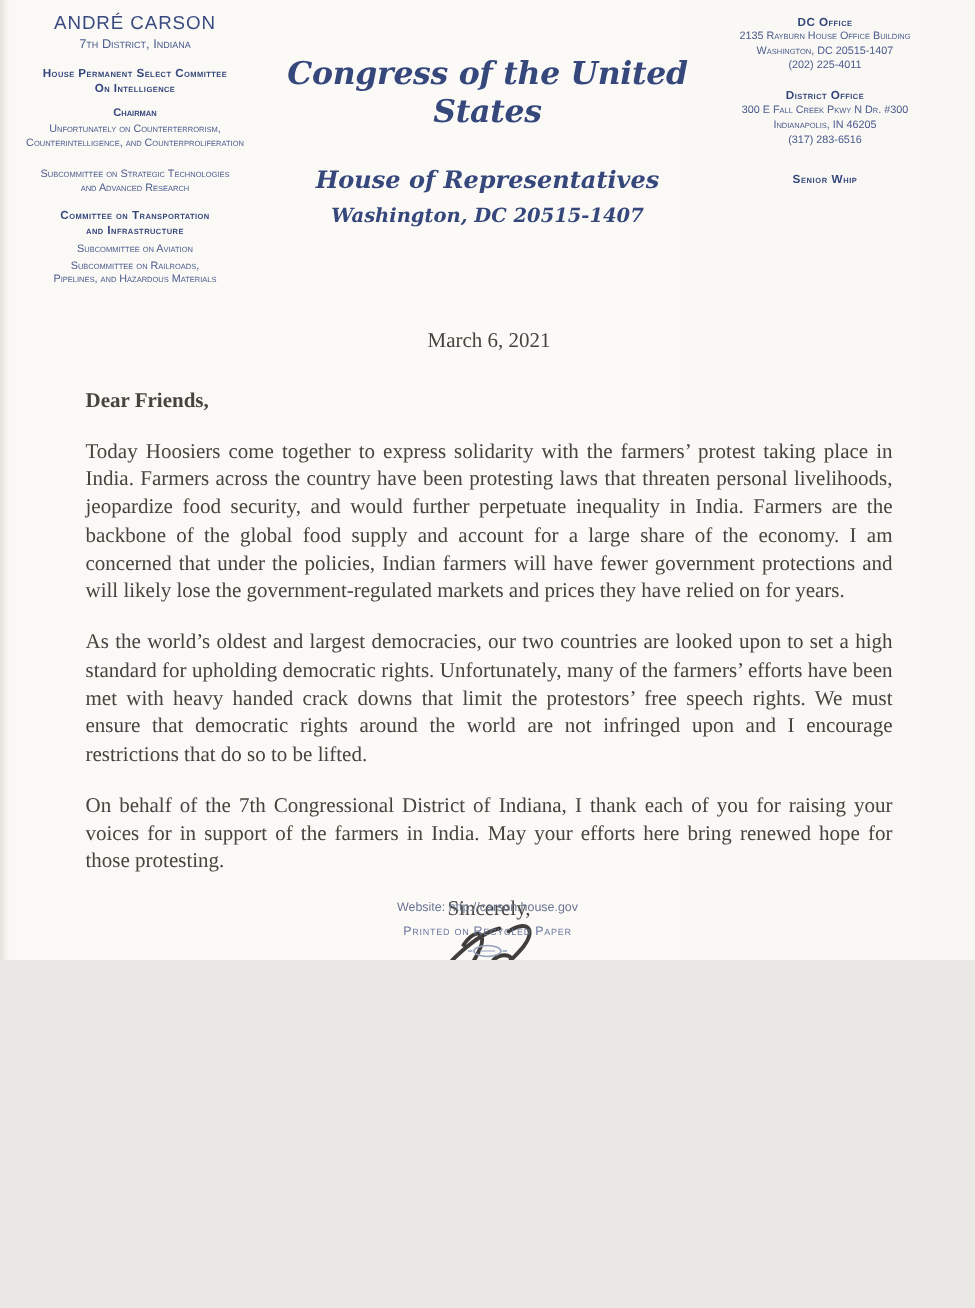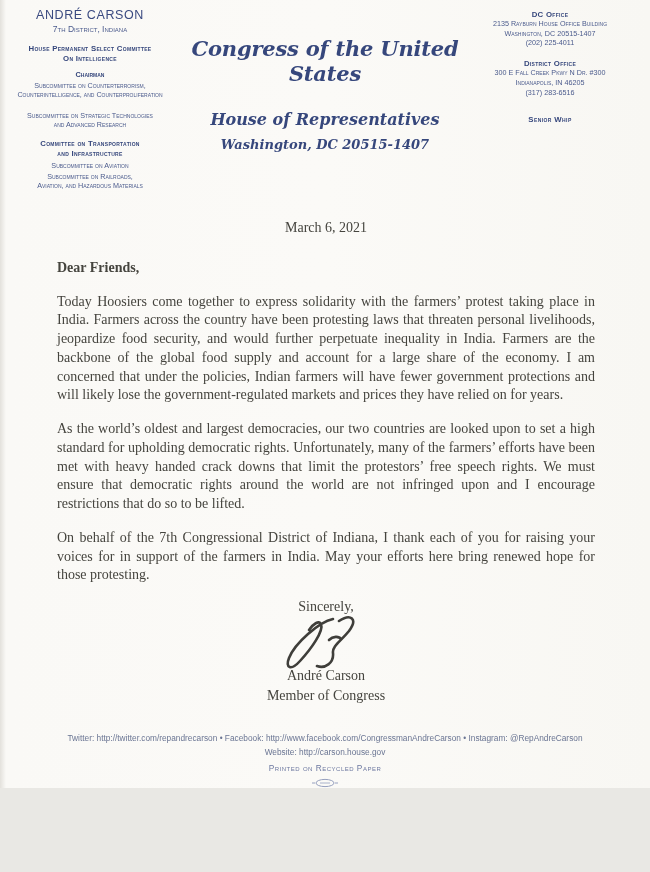--- a/index.html
+++ b/index.html
@@ -1,18 +1,18 @@
 <!DOCTYPE html>
 <html><head>
 <meta charset="utf-8">
 <style>
   html,body{margin:0;padding:0;background:#e9e8e4;}
   .page{
     position:relative;
-    width:650px;height:788px;
+    width:650px;height:640px;
     margin:0 auto;
     background:linear-gradient(90deg,#e3e1dc 0px,#faf9f6 6px,#fbfaf7 50%,#f8f7f3 100%);
     font-family:"Liberation Serif", serif;
     color:#45443e;
     overflow:hidden;
   }
   
   .mh{position:absolute;top:0;left:0;right:0;height:200px;color:#36477c;}
   .mh-left{
     position:absolute;top:8px;left:4px;width:172px;text-align:center;
@@ -73,39 +73,39 @@
       <div class="mh-district">7th District, Indiana</div>
 
       <div class="mh-cmte">
         <div>House Permanent Select Committee</div>
         <div>On Intelligence</div>
       </div>
 
       <div class="mh-role">Chairman</div>
 
       <div class="mh-sub">
-        <div>Subcommittee on Counterterrorism,</div>
+        <div>Unfortunately on Counterterrorism,</div>
         <div>Counterintelligence, and Counterproliferation</div>
       </div>
 
       <div class="mh-sub gap">
         <div>Subcommittee on Strategic Technologies</div>
         <div>and Advanced Research</div>
       </div>
 
       <div class="mh-cmte">
         <div>Committee on Transportation</div>
         <div>and Infrastructure</div>
       </div>
 
       <div class="mh-sub">Subcommittee on Aviation</div>
 
       <div class="mh-sub">
         <div>Subcommittee on Railroads,</div>
-        <div>Aviation, and Hazardous Materials</div>
+        <div>Pipelines, and Hazardous Materials</div>
       </div>
     </div>
 
     <div class="mh-center">
       <div class="mh-c1">Congress of the United States</div>
       <div class="mh-c2">House of Representatives</div>
       <div class="mh-c3">Washington, DC 20515-1407</div>
     </div>
 
     <div class="mh-right">
@@ -143,21 +143,20 @@
             <path d="M54 27 C58 23 64 23 66 26"></path>
           </g>
         </svg>
       </div>
       <span class="sig-name">André Carson</span>
       <span class="sig-title">Member of Congress</span>
     </div>
   </div>
 
   <div class="footer">
-    <div class="ft-social">Twitter: http://twitter.com/repandrecarson • Facebook: http://www.facebook.com/CongressmanAndreCarson • Instagram: @RepAndreCarson</div>
     <div class="ft-web">Website: http://carson.house.gov</div>
     <div class="ft-recycled">Printed on Recycled Paper</div>
     <div class="ft-bug">
       <svg width="30" height="10" viewBox="0 0 30 10">
         <g stroke="#96a0bf" fill="none" stroke-width="1">
           <ellipse cx="15" cy="5" rx="9" ry="3.6"></ellipse>
           <line x1="2" y1="5" x2="5" y2="5"></line>
           <line x1="25" y1="5" x2="28" y2="5"></line>
           <line x1="10" y1="5" x2="20" y2="5" stroke-width="0.8"></line>
         </g>

